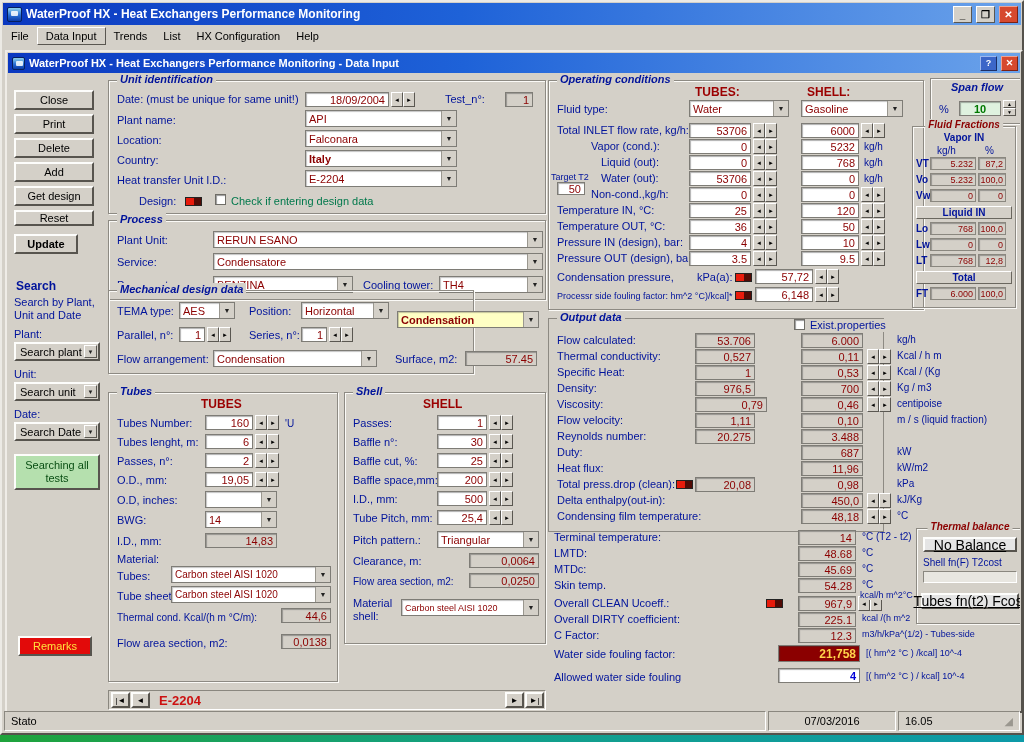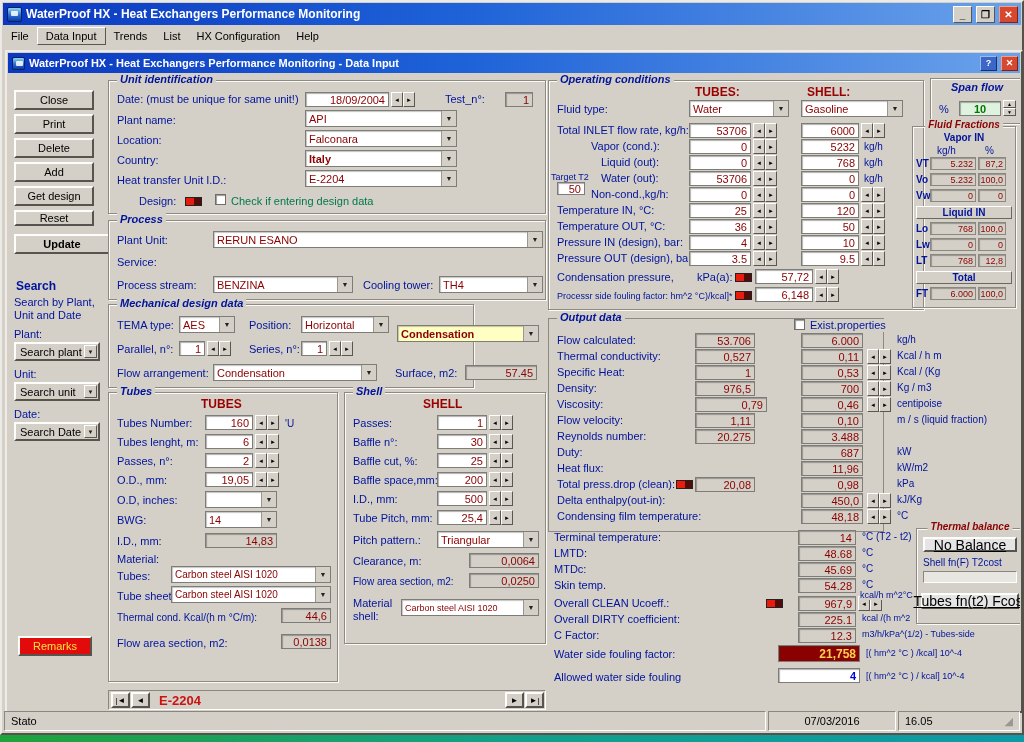--- a/index.html
+++ b/index.html
@@ -108,39 +108,40 @@
       <span class="wb sm red">✕</span>
     </div>
     <div id="client">
 
       <div class="btn" style="left:6px;top:16px;width:80px;height:20px">Close</div>
       <div class="btn" style="left:6px;top:40px;width:80px;height:20px">Print</div>
       <div class="btn" style="left:6px;top:64px;width:80px;height:20px">Delete</div>
       <div class="btn" style="left:6px;top:88px;width:80px;height:20px">Add</div>
       <div class="btn" style="left:6px;top:112px;width:80px;height:20px">Get design</div>
       <div class="btn" style="left:6px;top:136px;width:80px;height:16px">Reset</div>
-      <div class="btn b" style="left:6px;top:160px;width:96px;height:20px">Update</div>
+      <div class="btn b" style="left:6px;top:160px;width:64px;height:20px">Update</div>
 
       <span class="nl b" style="left:8px;top:206px;font-size:12px">Search</span>
       <span class="nl" style="left:6px;top:222px;width:88px;white-space:normal">Search by Plant, Unit and Date</span>
       <span class="nl" style="left:6px;top:254px">Plant:</span>
       <div class="scombo" style="left:6px;top:268px;width:86px;height:19px">
             <span>Search plant</span>
             <span class="da"></span>
           </div>
       <span class="nl" style="left:6px;top:294px">Unit:</span>
       <div class="scombo" style="left:6px;top:308px;width:86px;height:19px">
             <span>Search unit</span>
             <span class="da"></span>
           </div>
       <span class="nl" style="left:6px;top:334px">Date:</span>
       <div class="scombo" style="left:6px;top:348px;width:86px;height:19px">
             <span>Search Date</span>
             <span class="da"></span>
           </div>
+      <div class="btn greenbtn" style="left:6px;top:380px;width:86px;height:36px;white-space:normal;padding:0 4px">Searching all tests</div>
       <div class="btn redbtn" style="left:10px;top:562px;width:74px;height:20px">Remarks</div>
 
       <div class="grp" style="left:100px;top:6px;width:438px;height:134px">
         <span class="lg">Unit identification</span>
         <span class="nl" style="left:8px;top:12px">Date:  (must be unique for same unit!)</span>
         <span class="fld left" style="left:196px;top:11px;width:84px">18/09/2004</span>
         <span class="sp" style="left:282px;top:11px"></span>
         <span class="nl" style="left:336px;top:12px">Test_n°:</span>
         <span class="ro" style="left:396px;top:11px;width:28px">1</span>
 
@@ -172,33 +173,37 @@
       </div>
 
       <div class="grp" style="left:100px;top:146px;width:438px;height:80px">
         <span class="lg">Process</span>
         <span class="nl" style="left:8px;top:13px">Plant Unit:</span>
         <span class="combo" style="left:104px;top:10px;width:330px">
               <span class="cv">RERUN ESANO</span>
               <span class="ca"></span>
             </span>
         <span class="nl" style="left:8px;top:35px">Service:</span>
+        <span class="combo" style="left:104px;top:32px;width:330px">
+              <span class="cv">Condensatore</span>
+              <span class="ca"></span>
+            </span>
         <span class="nl" style="left:8px;top:58px">Process stream:</span>
         <span class="combo" style="left:104px;top:55px;width:140px">
               <span class="cv">BENZINA</span>
               <span class="ca"></span>
             </span>
         <span class="nl" style="left:254px;top:58px">Cooling tower:</span>
         <span class="combo" style="left:330px;top:55px;width:104px">
               <span class="cv">TH4</span>
               <span class="ca"></span>
             </span>
       </div>
 
-      <div class="grp" style="left:100px;top:230px;width:366px;height:84px">
+      <div class="grp" style="left:100px;top:216px;width:366px;height:84px">
         <span class="lg">Mechanical design data</span>
         <span class="nl" style="left:8px;top:14px">TEMA type:</span>
         <span class="combo" style="left:70px;top:11px;width:56px">
               <span class="cv">AES</span>
               <span class="ca"></span>
             </span>
         <span class="nl" style="left:140px;top:14px">Position:</span>
         <span class="combo" style="left:192px;top:11px;width:88px">
               <span class="cv">Horizontal</span>
               <span class="ca"></span>

